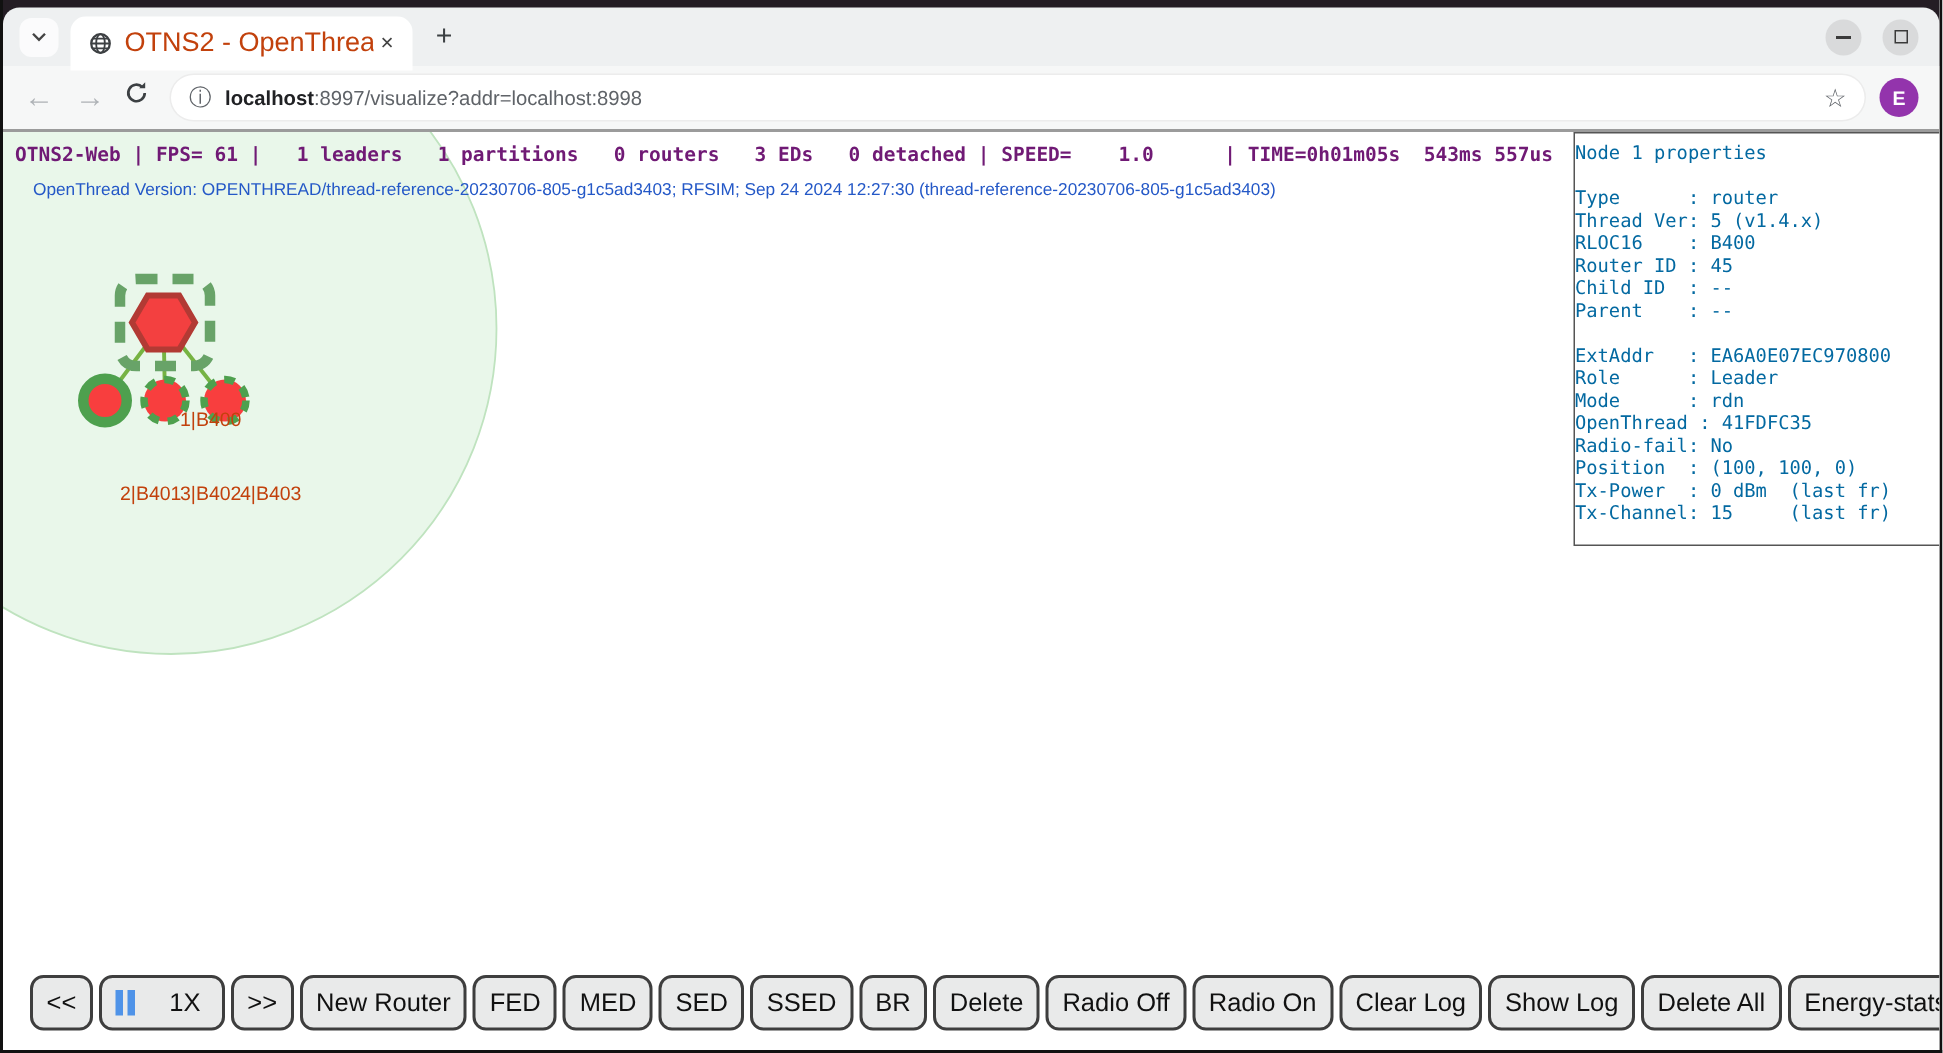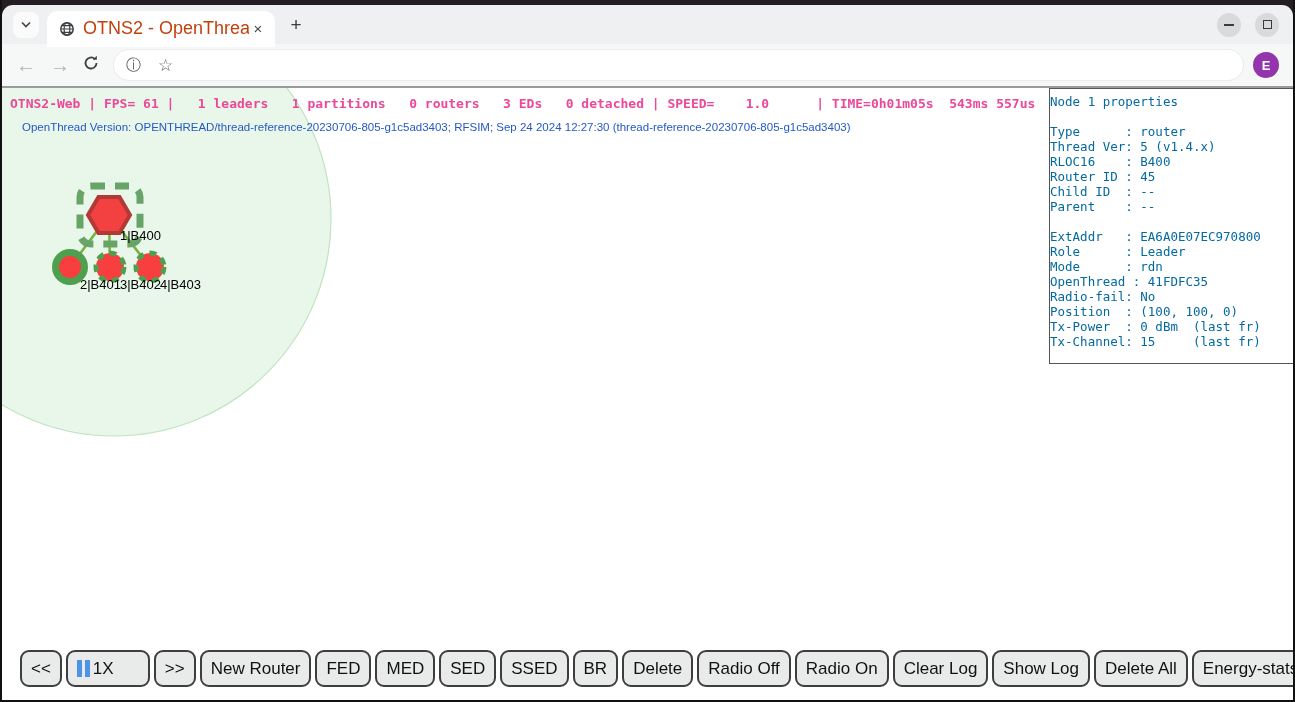--- a/index.html
+++ b/index.html
@@ -37,38 +37,38 @@
   .url-host { color:#202124; font-weight:bold; }
   .url-rest { color:#5f6368; }
   .star-btn { border:none; background:transparent; font-size:17px; color:#5f6368; cursor:pointer; margin-left:8px; }
   .avatar { width:26px; height:26px; border-radius:50%; background:#9334ac; color:#fff; font-size:13px;
     font-weight:bold; display:flex; align-items:center; justify-content:center; margin-right:14px; cursor:pointer; }
 
   
   .content { position:relative; height:612px; background:#fff; overflow:hidden; }
   .net-svg { position:absolute; left:0; top:0; }
   .status-line { position:absolute; left:8px; top:8px; font-family:"DejaVu Sans Mono", monospace;
-    font-weight:bold; font-size:13px; color:#ec4899; white-space:pre; }
+    font-weight:bold; font-size:13px; color:#701a75; white-space:pre; }
   .version-line { position:absolute; left:20px; top:33px; font-size:11.5px; color:#2458c7; white-space:pre; }
-  .node-label { position:absolute; font-size:13px; color:#000000; white-space:pre; }
+  .node-label { position:absolute; font-size:13px; color:#c2410c; white-space:pre;margin-top:44px; }
   #lbl-n1 { left:118px; top:140px; }
   #lbl-n2 { left:78px;  top:189px; }
   #lbl-n3 { left:118px; top:189px;text-align:right; }
   #lbl-n4 { left:158px; top:189px; }
 
   .props-panel { position:absolute; left:1047px; top:0; width:260px; height:276px; background:#fff;
     border:1px solid #555; padding:5px 0; font-family:"DejaVu Sans Mono", monospace;
     font-size:12.5px; line-height:15px; color:#0369a1; }
   .prop-title { height:15px; white-space:pre; }
   .prop-line { height:15px; white-space:pre; }
 
   .toolbar { position:absolute; left:18px; bottom:13px; display:flex; gap:4px; height:37px; }
   .tb-btn { background:#e9eaea; border:2px solid #3e3e3e; border-radius:9px; font-size:17px;
     font-family:"Liberation Sans", sans-serif; color:#111; padding:0 9px; white-space:nowrap; cursor:pointer; }
-  .speed-btn { display:flex; align-items:center; justify-content:flex-start; gap:1px; min-width:84px; }
+  .speed-btn { display:flex; align-items:center; justify-content:flex-start; gap:21px; min-width:84px; }
   .pause-icon { display:inline-flex; gap:3px; margin-right:2px; }
   .pause-icon i { display:block; width:5px; height:17px; background:#4f93e8; }
 </style>
 </head>
 <body>
 
 <div class="window">
 
   <div class="titlebar">
     <div class="tabstrip">
@@ -101,20 +101,21 @@
     <button class="nav-btn back-btn">←</button>
     <button class="nav-btn fwd-btn">→</button>
     <button class="nav-btn reload-btn">
       <svg width="18" height="18" viewBox="0 0 18 18">
         <path d="M14.5 9a5.5 5.5 0 1 1-1.6-3.9" fill="none" stroke="#3c4043" stroke-width="1.8"></path>
         <path d="M14.8 1.8v4h-4z" fill="#3c4043"></path>
       </svg>
     </button>
     <div class="omnibox">
       <span class="info-icon">ⓘ</span>
+      <span class="url-text"><span class="url-host">localhost</span><span class="url-rest">:8997/visualize?addr=localhost:8998</span></span>
       <button class="star-btn">☆</button>
     </div>
     <div class="avatar">E</div>
   </div>
 
   <div class="content">
 
     <svg class="net-svg" width="1291" height="612" viewBox="0 0 1291 612">
 
       <circle cx="112" cy="131" r="217" fill="#e9f7ea" stroke="#bfe3bf" stroke-width="1.2"></circle>

